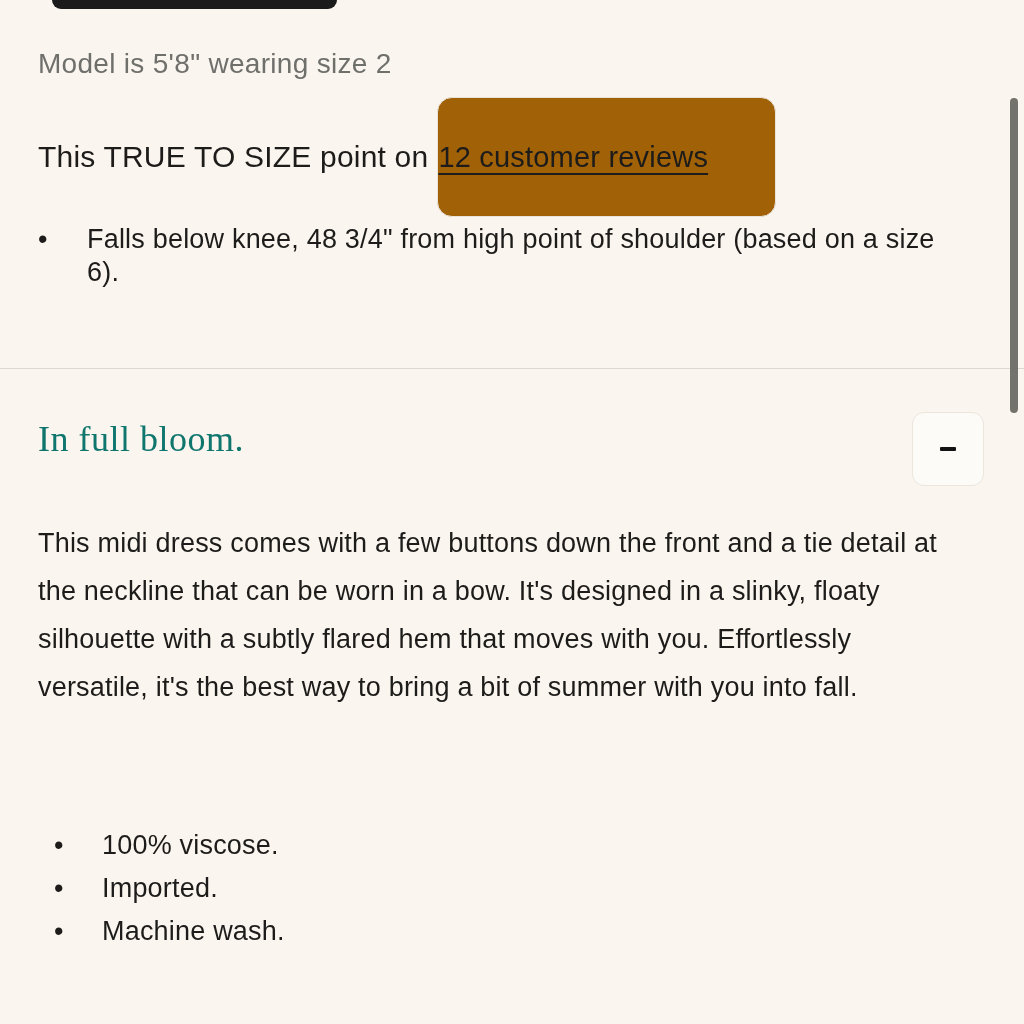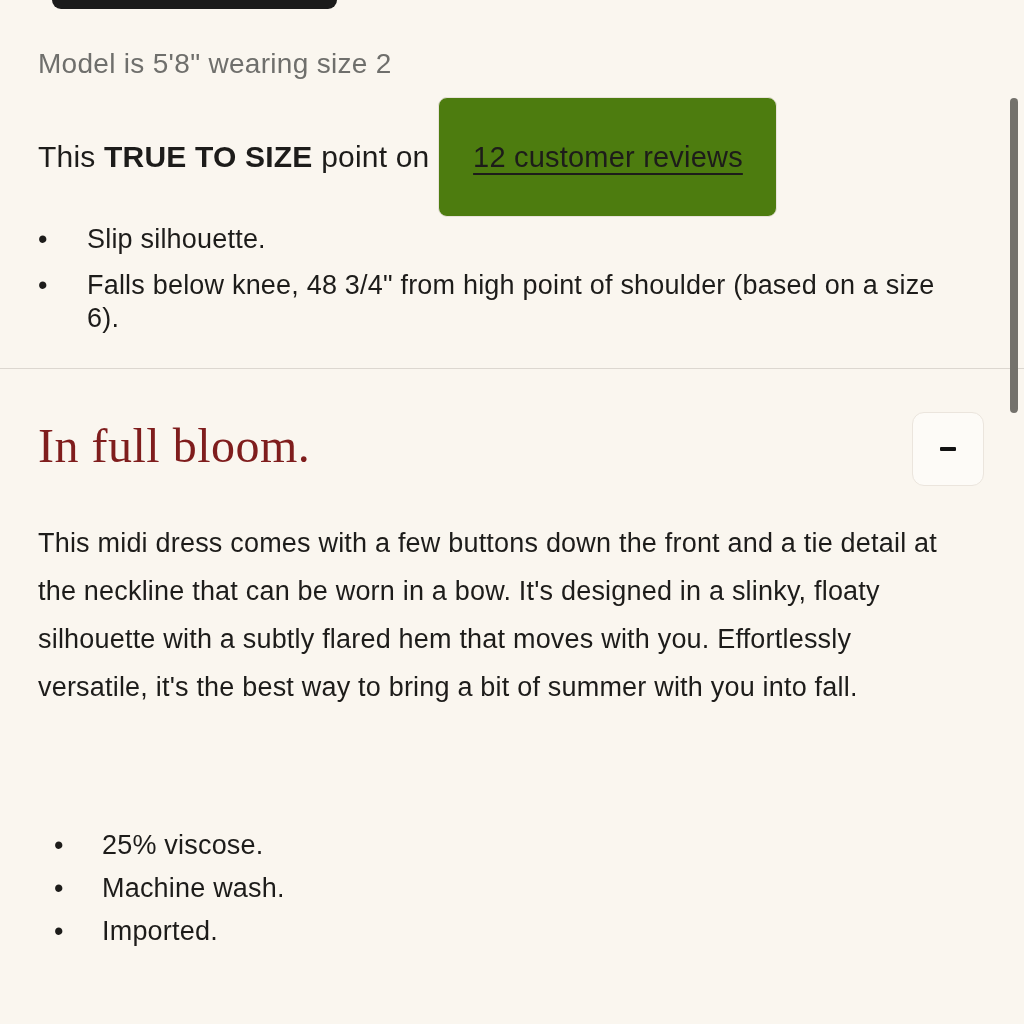--- a/index.html
+++ b/index.html
@@ -49,30 +49,29 @@
     top: 97px;
     display: flex;
     align-items: center;
   }
   .fit-text {
     font-size: 30px;
     letter-spacing: 0.2px;
     margin-right: 9px;
     white-space: nowrap;
   }
-  .fit-text b { font-weight: 700; }
+  .fit-text b { font-weight: 400; }
   .reviews-box {
     width: 337px;
     height: 118px;
     border: 1px solid #e9e3db;
-    border-radius: 9px;
-    background: #4d7c0f;
+    border-radius: 15px;
+    background: #a16207;
     display: flex;
     align-items: center;
-    justify-content: center;
   }
   .reviews-link {
     font-size: 29px;
     letter-spacing: 0.2px;
     color: #1d1c1a;
     text-decoration: underline;
     text-decoration-thickness: 2px;
     text-underline-offset: 6px;
     cursor: pointer;
     white-space: nowrap;
@@ -113,23 +112,23 @@
     height: 1px;
     background: #dcd7d0;
   }
 
   .section-heading {
     position: absolute;
     left: 38px;
     top: 418px;
     font-family: "Liberation Serif", serif;
     font-weight: 400;
-    font-size: 48px;
+    font-size: 36px;
     letter-spacing: 0.5px;
-    color: #7f1d1d;
+    color: #0f766e;
     white-space: nowrap;
   }
 
   .collapse-button {
     position: absolute;
     left: 912px;
     top: 412px;
     width: 72px;
     height: 74px;
     border: 1px solid #ebe5dd;
@@ -191,35 +190,34 @@
       <span>This</span>
       <b>TRUE TO SIZE</b>
       <span>point on</span>
     </div>
     <div class="reviews-box">
       <a class="reviews-link">12 customer reviews</a>
     </div>
   </div>
 
   <ul class="bullets fit-bullets">
-    <li>Slip silhouette.</li>
     <li>Falls below knee, 48 3/4" from high point of shoulder (based on a size 6).</li>
   </ul>
 
   <div class="divider"></div>
 
   <h2 class="section-heading" style="margin:0;">In full bloom.</h2>
 
   <div class="collapse-button">
     <span class="minus-bar"></span>
   </div>
 
   <p class="description" style="margin:0;">This midi dress comes with a few buttons down the front and a tie detail at the neckline that can be worn in a bow. It's designed in a slinky, floaty silhouette with a subtly flared hem that moves with you. Effortlessly versatile, it's the best way to bring a bit of summer with you into fall.</p>
 
   <ul class="bullets details-bullets">
-    <li>25% viscose.</li>
+    <li>100% viscose.</li>
+    <li>Imported.</li>
     <li>Machine wash.</li>
-    <li>Imported.</li>
   </ul>
 
   <div class="scrollbar-thumb"></div>
 
 </div>
 
 </body></html>

